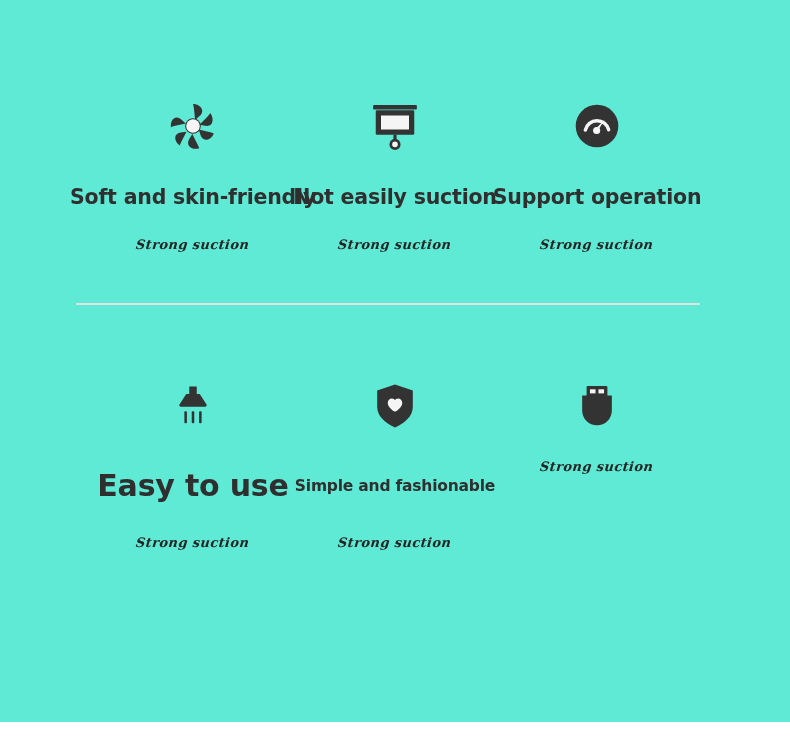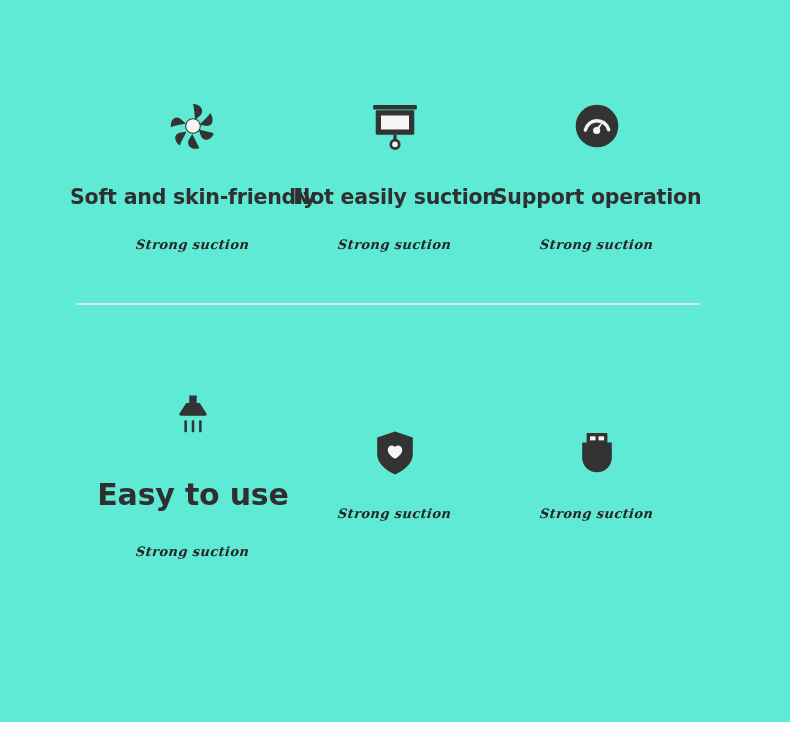--- a/index.html
+++ b/index.html
@@ -37,21 +37,21 @@
   .feature-row {
     position: absolute;
     left: 0;
     width: 790px;
     display: flex;
     flex-direction: row;
     align-items: flex-start;
     justify-content: center;
   }
   #feature-row-top    { top: 95px; }
-  #feature-row-bottom { top: 384px; align-items: center; }
+  #feature-row-bottom { top: 375px; }
 
   .feature-cell {
     width: 202px;
     display: flex;
     flex-direction: column;
     align-items: center;
     text-align: center;
   }
 
   
@@ -199,20 +199,23 @@
       <span class="feature-sub">Strong suction</span>
     </div>
 
     <div class="feature-cell">
       <span class="feature-icon">
         <svg width="42" height="46" viewBox="0 0 56 62" aria-hidden="true">
           <path d="M28 2 L52 10 v22 c0 13 -11 22 -24 28 C15 54 4 45 4 32 V10 z" fill="#333333"></path>
           <path d="M28 38.5 c-1 0 -9.8 -5.6 -9.8 -11.7 c0 -3.4 2.6 -5.9 5.7 -5.9 c2 0 3.4 1 4.1 2.3 c0.7 -1.3 2.1 -2.3 4.1 -2.3 c3.1 0 5.7 2.5 5.7 5.9 c0 6.1 -8.8 11.7 -9.8 11.7 z" fill="#f5f5f5"></path>
         </svg>
       </span>
+      <div class="cell-title-wrap">
+        <span class="feature-title title-sm">Simple and fashionable</span>
+      </div>
       <span class="feature-sub">Strong suction</span>
     </div>
 
     <div class="feature-cell">
       <span class="feature-icon">
         <svg width="38" height="46" viewBox="0 0 50 62" aria-hidden="true">
           <g fill="#333333">
             <rect x="11" y="4" width="28" height="15" rx="1.5"></rect>
             <path d="M5 17 h40 v20 a20 20 0 0 1 -40 0 z"></path>
             <rect x="15.5" y="8.5" width="7.5" height="5.5" fill="#f5f5f5"></rect>

